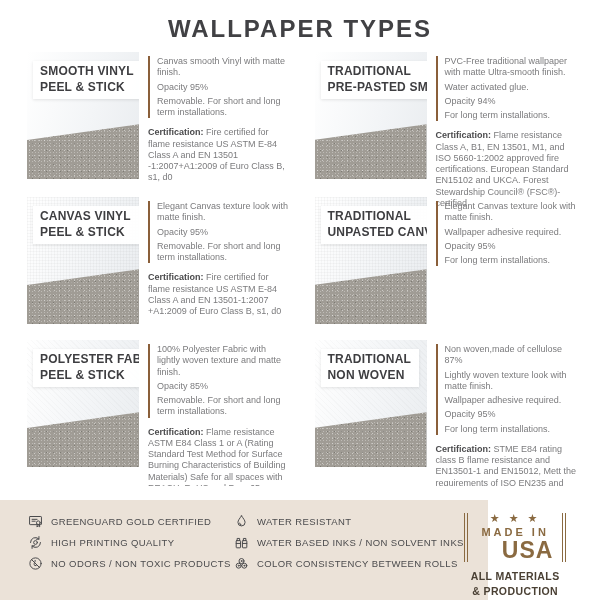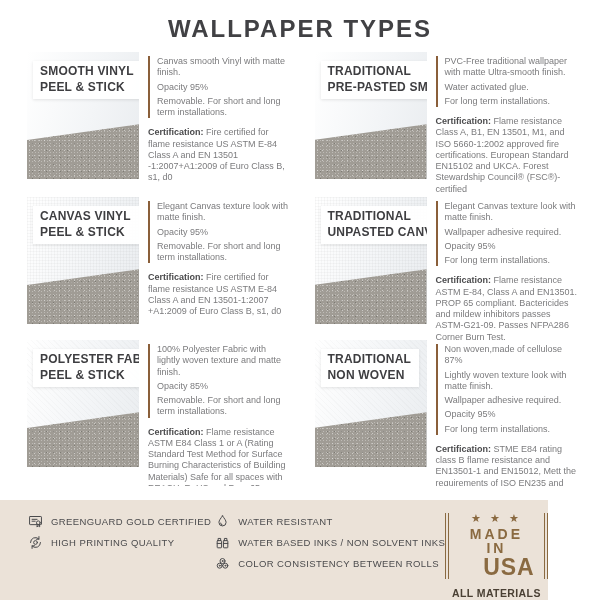--- a/index.html
+++ b/index.html
@@ -94,21 +94,21 @@
   }
   .spec-line { margin-bottom: 3px; }
   .spec-line:last-child { margin-bottom: 0; }
   .cert { color: #7b7b7d; }
   .cert-label { font-weight: 700; color: #4b4b4d; }
 
   
   .footer {
     position: absolute;
     left: 0; bottom: 0;
-    width: 548px; height: 100px;
+    width: 488px; height: 100px;
     background: #ebe2d8;
     display: flex;
     padding: 11px 16px 8px 28px;
   }
   .f-col { display: flex; flex-direction: column; }
   .f-col-1 { width: 202px; }
   .f-col-2 { width: 250px; padding-left: 4px; }
   .f-item {
     display: flex;
     align-items: center;
@@ -133,21 +133,21 @@
   }
   .usa-badge {
     color: #8a6a41;
     border-left: 4px double #8a6a41;
     border-right: 4px double #8a6a41;
     padding: 0 9px;
     text-align: center;
     line-height: 1;
   }
   .usa-stars { font-size: 11px; letter-spacing: 3px; padding-bottom: 2px; }
-  .usa-madein { font-size: 14px; font-weight: 700; letter-spacing: 3px; padding: 1px 0 1px; }
+  .usa-madein { font-size: 11px; font-weight: 700; letter-spacing: 3px; padding: 1px 0 1px; }
   .usa-usa { font-size: 23px; font-weight: 800; letter-spacing: 1px; margin-left: 25px; }
   .usa-tagline {
     margin-top: 7px;
     text-align: center;
     font-size: 10.5px;
     font-weight: 700;
     letter-spacing: 0.4px;
     line-height: 1.45;
     color: #4a4034;
   }
@@ -186,20 +186,21 @@
         <div class="concrete"></div>
         <div class="tile-label">
           <div>TRADITIONAL</div>
           <div>PRE-PASTED SMOOTH</div>
         </div>
       </div>
       <div class="card-text">
         <div class="specs">
           <div class="spec-line">PVC-Free traditional wallpaper with matte Ultra-smooth finish.</div>
           <div class="spec-line">Water activated glue.</div>
+          <div class="spec-line">Opacity 94%</div>
           <div class="spec-line">For long term installations.</div>
         </div>
         <div class="cert"><span class="cert-label">Certification:</span><span> Flame resistance Class A, B1, EN 13501, M1, and ISO 5660-1:2002 approved fire certifications. European Standard EN15102 and UKCA. Forest Stewardship Council® (FSC®)-certified</span></div>
       </div>
     </div>
 
     <div class="card">
       <div class="tile tex-canvas">
         <div class="paper"></div>
         <div class="concrete"></div>
@@ -227,21 +228,20 @@
           <div>UNPASTED CANVAS</div>
         </div>
       </div>
       <div class="card-text">
         <div class="specs">
           <div class="spec-line">Elegant Canvas texture look with matte finish.</div>
           <div class="spec-line">Wallpaper adhesive required.</div>
           <div class="spec-line">Opacity 95%</div>
           <div class="spec-line">For long term installations.</div>
         </div>
-        <div class="cert"><span class="cert-label">Certification:</span><span> Flame resistance ASTM E-84, Class A and EN13501. PROP 65 compliant. Bactericides and mildew inhibitors passes ASTM-G21-09. Passes NFPA286 Corner Burn Test.</span></div>
       </div>
     </div>
 
     <div class="card">
       <div class="tile tex-fabric">
         <div class="paper"></div>
         <div class="concrete"></div>
         <div class="tile-label">
           <div>POLYESTER FABRIC</div>
           <div>PEEL &amp; STICK</div>
@@ -294,20 +294,28 @@
       </div>
       <div class="f-item">
         <svg width="15" height="15" viewBox="0 0 24 24" fill="none" stroke="#4b4b4d" stroke-width="1.6" stroke-linecap="round" stroke-linejoin="round">
             <path d="M4 12a8 8 0 0 1 13.6-5.6"></path>
             <path d="M17.5 2.5v4.2h-4.2"></path>
             <path d="M20 12a8 8 0 0 1-13.6 5.6"></path>
             <path d="M6.5 21.5v-4.2h4.2"></path>
             <circle cx="12" cy="12" r="3"></circle>
           </svg>
         <span class="f-label">HIGH PRINTING QUALITY</span>
+      </div>
+      <div class="f-item">
+        <svg width="15" height="15" viewBox="0 0 24 24" fill="none" stroke="#4b4b4d" stroke-width="1.6" stroke-linecap="round" stroke-linejoin="round">
+            <circle cx="12" cy="12" r="9"></circle>
+            <path d="M11.5 7c.5 2.5-1.8 3.8-1.8 6a2.6 2.6 0 0 0 3.3 2.5"></path>
+            <path d="M5.6 5.6l12.8 12.8"></path>
+          </svg>
+        <span class="f-label">NO ODORS / NON TOXIC PRODUCTS</span>
       </div>
     </div>
 
     <div class="f-col f-col-2">
       <div class="f-item">
         <svg width="15" height="15" viewBox="0 0 24 24" fill="none" stroke="#4b4b4d" stroke-width="1.6" stroke-linecap="round" stroke-linejoin="round">
             <path d="M12 3c3 4.3 5.7 7.4 5.7 10.4a5.7 5.7 0 0 1-11.4 0C6.3 10.4 9 7.3 12 3z"></path>
             <path d="M9 14.5a3 3 0 0 0 2.5 3"></path>
           </svg>
         <span class="f-label">WATER RESISTANT</span>

